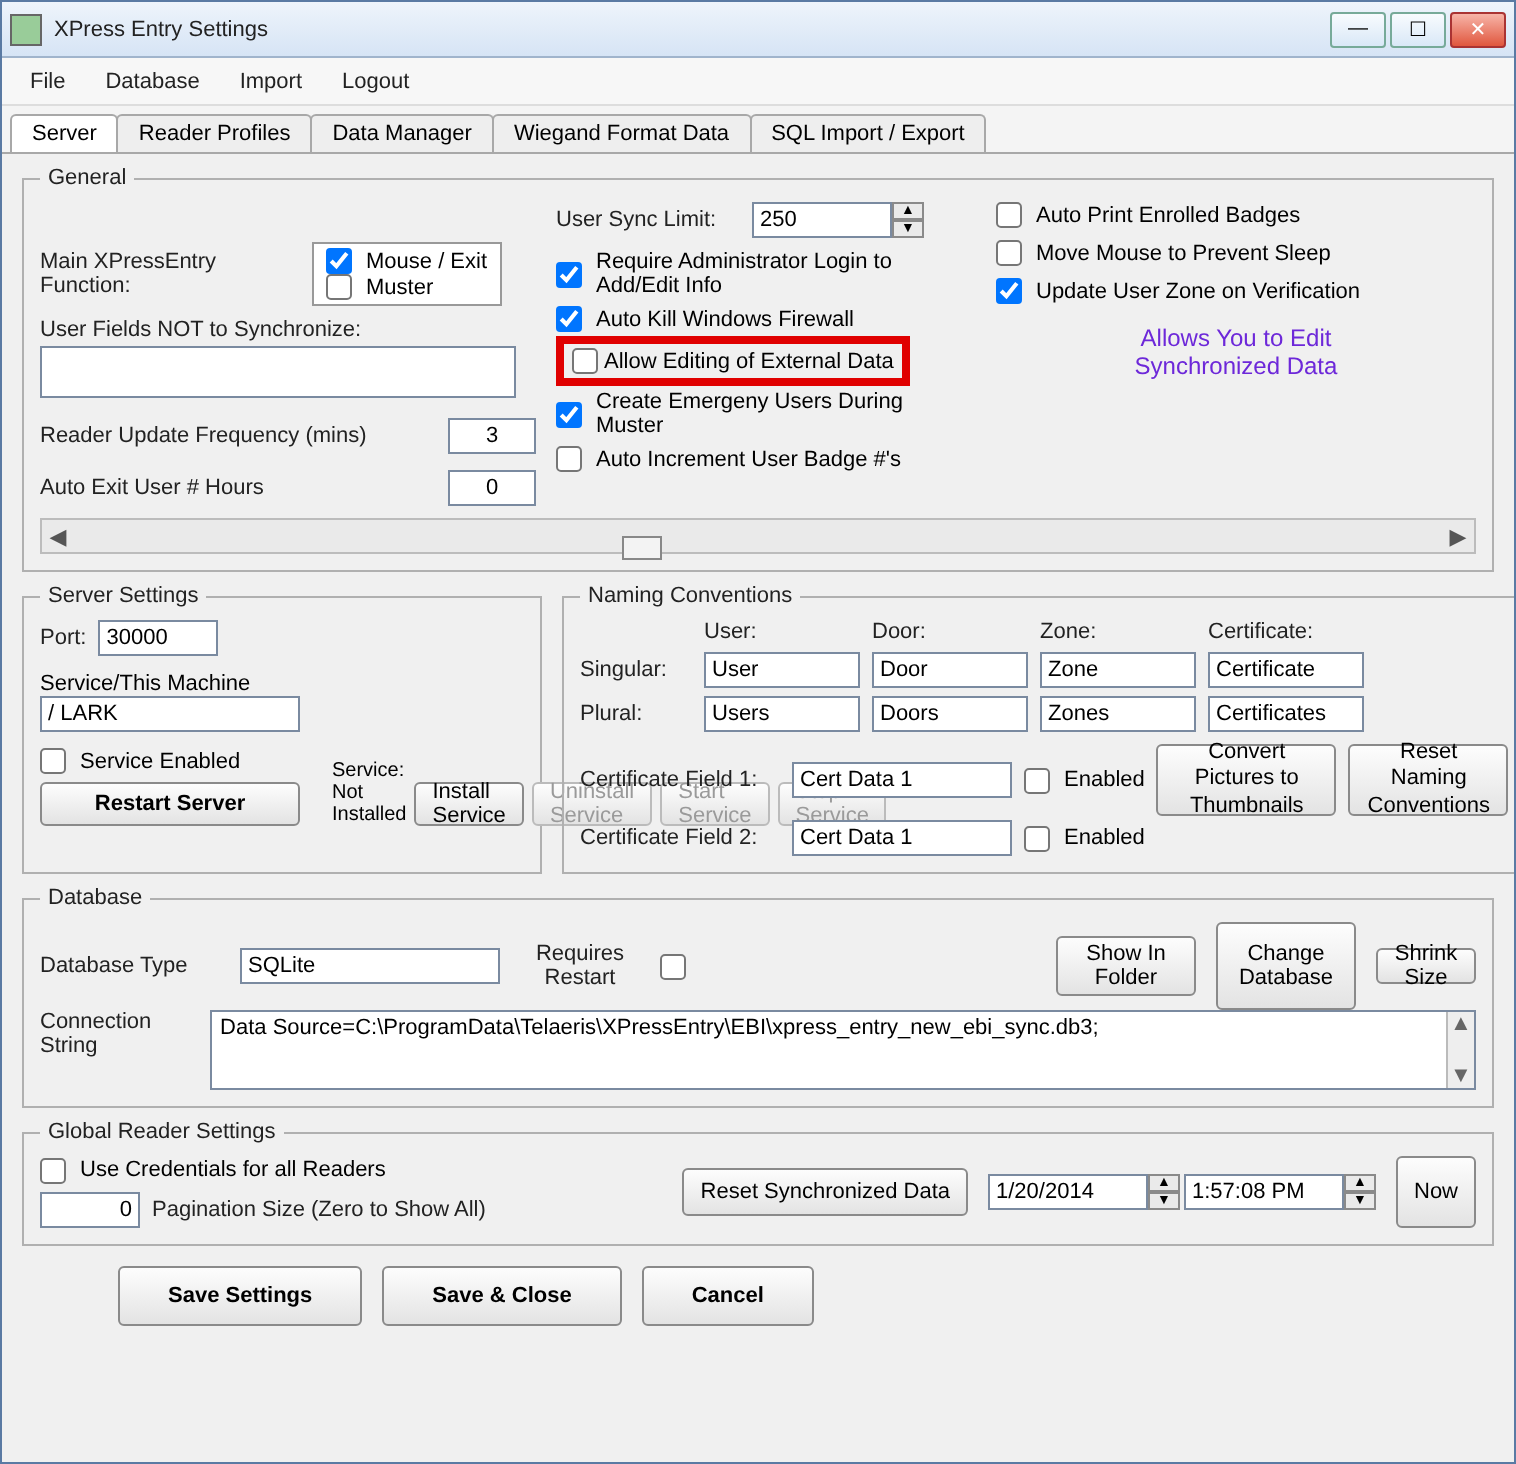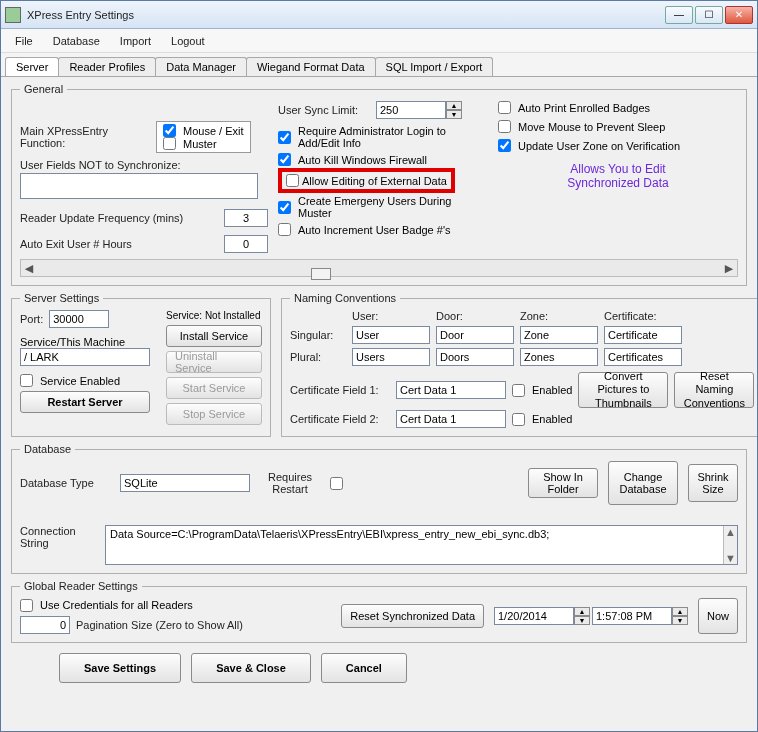--- a/index.html
+++ b/index.html
@@ -173,21 +173,21 @@
               <input type="text" style="width: 60px;" value="30000">
               </div>
             <div style="margin-top:8px;">Service/This Machine</div>
             <input type="text" style="width: 130px;" value="/ LARK">
             <div class="chk" style="margin-top:8px;">
                 <input type="checkbox" style="">
                 <span>Service Enabled</span>
               </div>
             <div class="btn" style="width:130px; margin-top:4px; font-weight:bold;">Restart Server</div>
           </div>
-          <div style="width:96px; display:flex; flex-direction:column; gap:4px;">
+          <div style="width:96px; display:flex; gap:4px;align-items:flex-end;">
             <div style="font-size:10px;">Service: Not Installed</div>
             <div class="btn" style="width:96px;">Install Service</div>
             <div class="btn disabled" style="width:96px;">Uninstall Service</div>
             <div class="btn disabled" style="width:96px;">Start Service</div>
             <div class="btn disabled" style="width:96px;">Stop Service</div>
           </div>
         </div>
       </fieldset>
 
       <fieldset style="flex:1;">
@@ -233,23 +233,23 @@
     <fieldset>
       <legend>Database</legend>
       <div class="row" style="gap:10px;">
         <label style="width:90px;">Database Type</label>
         <input type="text" style="width: 130px;" value="SQLite">
         <label style="text-align:center; width:60px;">Requires Restart</label>
         <input type="checkbox" style="">
         <div style="flex:1;"></div>
         <div class="btn" style="width:70px; height:30px; text-align:center;">Show In Folder</div>
         <div class="btn" style="width:70px; height:44px; text-align:center;">Change Database</div>
-        <div class="btn" style="width:50px; height:38px; text-align:center;">Shrink Size</div>
-      </div>
-      <div class="row" style="margin-top:20px; align-items:flex-start;">
+        <div class="btn" style="width:50px; height:18px; text-align:center;">Shrink Size</div>
+      </div>
+      <div class="row" style="margin-top:0; align-items:flex-start;">
         <label style="width:90px;">Connection String</label>
         <div class="multiline">
           <span>Data Source=C:\ProgramData\Telaeris\XPressEntry\EBI\xpress_entry_new_ebi_sync.db3;</span>
           <div class="sbar">
               <span>▲</span>
               <span>▼</span>
             </div>
         </div>
       </div>
     </fieldset>

